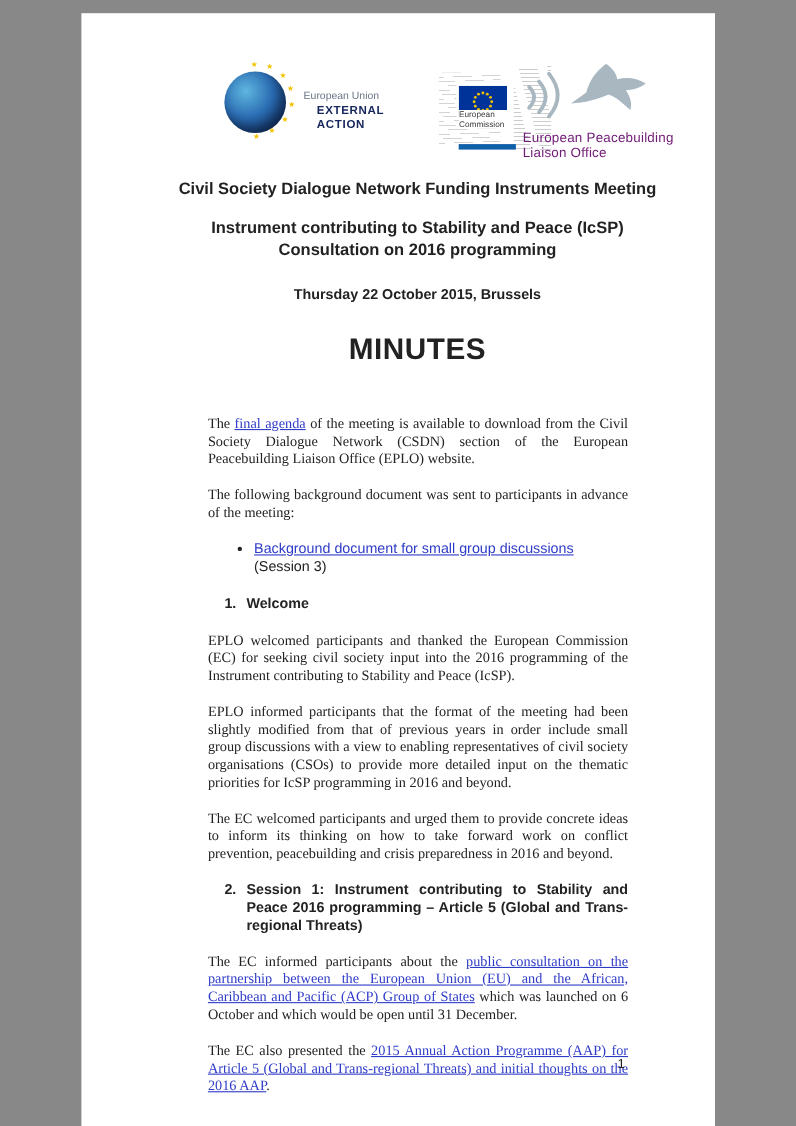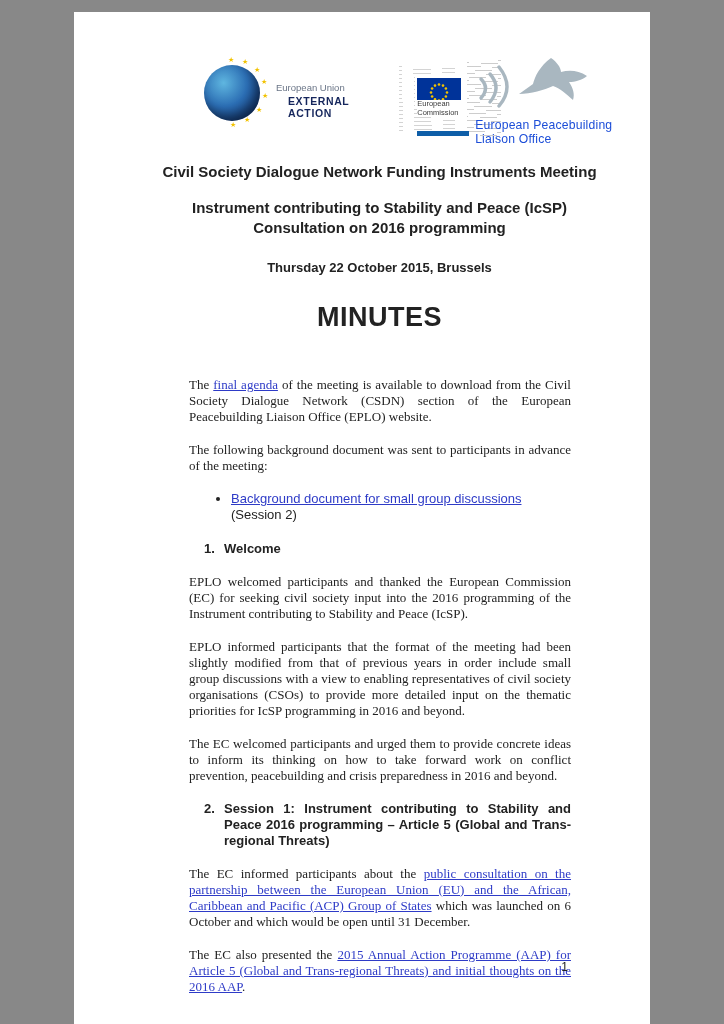--- a/index.html
+++ b/index.html
@@ -28,21 +28,21 @@
   .ec-lines-r { position:absolute; left:68px; top:0; width:34px; height:78px;
     background:repeating-linear-gradient(182deg,#c4c4c4 0 .6px, transparent .6px 3.6px); opacity:.85; }
   .ec-flag { position:absolute; left:16px; top:16px; width:48px; height:33px; background:#fff; padding:2px; }
   .ec-flag svg { display:block; }
   .ec-text { position:absolute; left:18px; top:40px; font-size:7.5px; line-height:8.5px; color:#3a3a3a; background:#fff; padding-right:3px; }
   .ec-bar { position:absolute; left:18px; top:71px; width:52px; height:5px; background:#0e5ea8; }
   .logo-eplo { width:210px; position:relative; padding-top:4px; }
   .eplo-top { display:flex; align-items:flex-end; height:52px; }
   .eplo-acronym { font-family:"Liberation Serif", serif; font-size:35px; line-height:38px; color:#1d6a6a; letter-spacing:1px; }
   .eplo-art { margin-left:2px; margin-bottom:4px; }
-  .eplo-sub { font-size:12.2px; color:#1d4ed8; margin-top:2px; letter-spacing:.2px; }
+  .eplo-sub { font-size:12.2px; color:#701a75; margin-top:2px; letter-spacing:.2px; }
   
   .title-1 { margin-top:29px; text-align:center; font-size:15px; font-weight:bold; }
   .title-2 { margin-top:18px; text-align:center; font-size:15px; font-weight:bold; line-height:20px; }
   .date-line { margin-top:22px; text-align:center; font-size:13px; font-weight:bold; }
   .minutes { margin-top:27px; text-align:center; font-size:27px; font-weight:bold; letter-spacing:.5px; }
   
   .body-text { padding:44px 79px 0 80px; font-size:13px; line-height:16px; }
   .body-text p { text-align:justify; margin-bottom:17px;font-family:Liberation Serif, serif; }
   a.doclink { color:#2e3bc7; text-decoration:underline; cursor:pointer; }
   ul.bullets { margin:1px 0 18px 0; padding-left:42px; }
@@ -131,21 +131,21 @@
   <div class="date-line">Thursday 22 October 2015, Brussels</div>
   <div class="minutes">MINUTES</div>
 
   <main class="body-text">
 
     <p><span>The </span><a class="doclink">final agenda</a><span> of the meeting is available to download from the Civil Society Dialogue Network (CSDN) section of the European Peacebuilding Liaison Office (EPLO) website.</span></p>
 
     <p>The following background document was sent to participants in advance of the meeting:</p>
 
     <ul class="bullets">
-      <li><a class="doclink">Background document for small group discussions</a><span> (Session 2)</span></li>
+      <li><a class="doclink">Background document for small group discussions</a><span> (Session 3)</span></li>
     </ul>
 
     <div class="num-heading h-welcome">
       <span class="num">1.</span>
       <span class="ht">Welcome</span>
     </div>
 
     <p>EPLO welcomed participants and thanked the European Commission (EC) for seeking civil society input into the 2016 programming of the Instrument contributing to Stability and Peace (IcSP).</p>
     <p>EPLO informed participants that the format of the meeting had been slightly modified from that of previous years in order include small group discussions with a view to enabling representatives of civil society organisations (CSOs) to provide more detailed input on the thematic priorities for IcSP programming in 2016 and beyond.</p>
     <p>The EC welcomed participants and urged them to provide concrete ideas to inform its thinking on how to take forward work on conflict prevention, peacebuilding and crisis preparedness in 2016 and beyond.</p>

